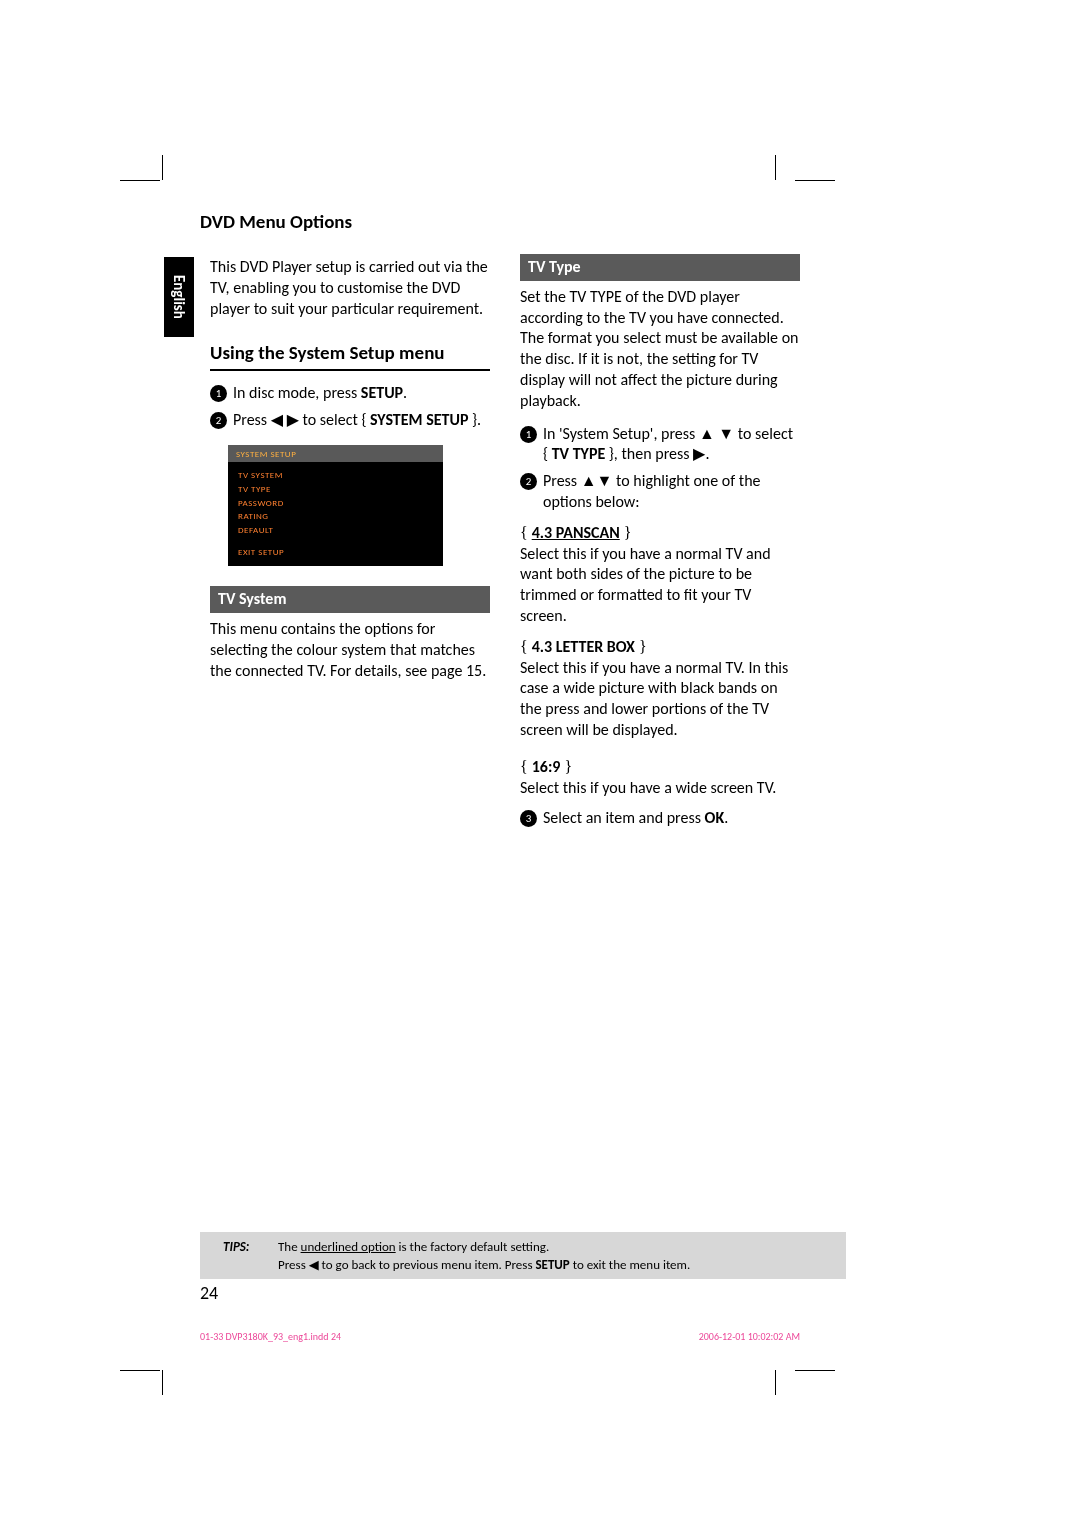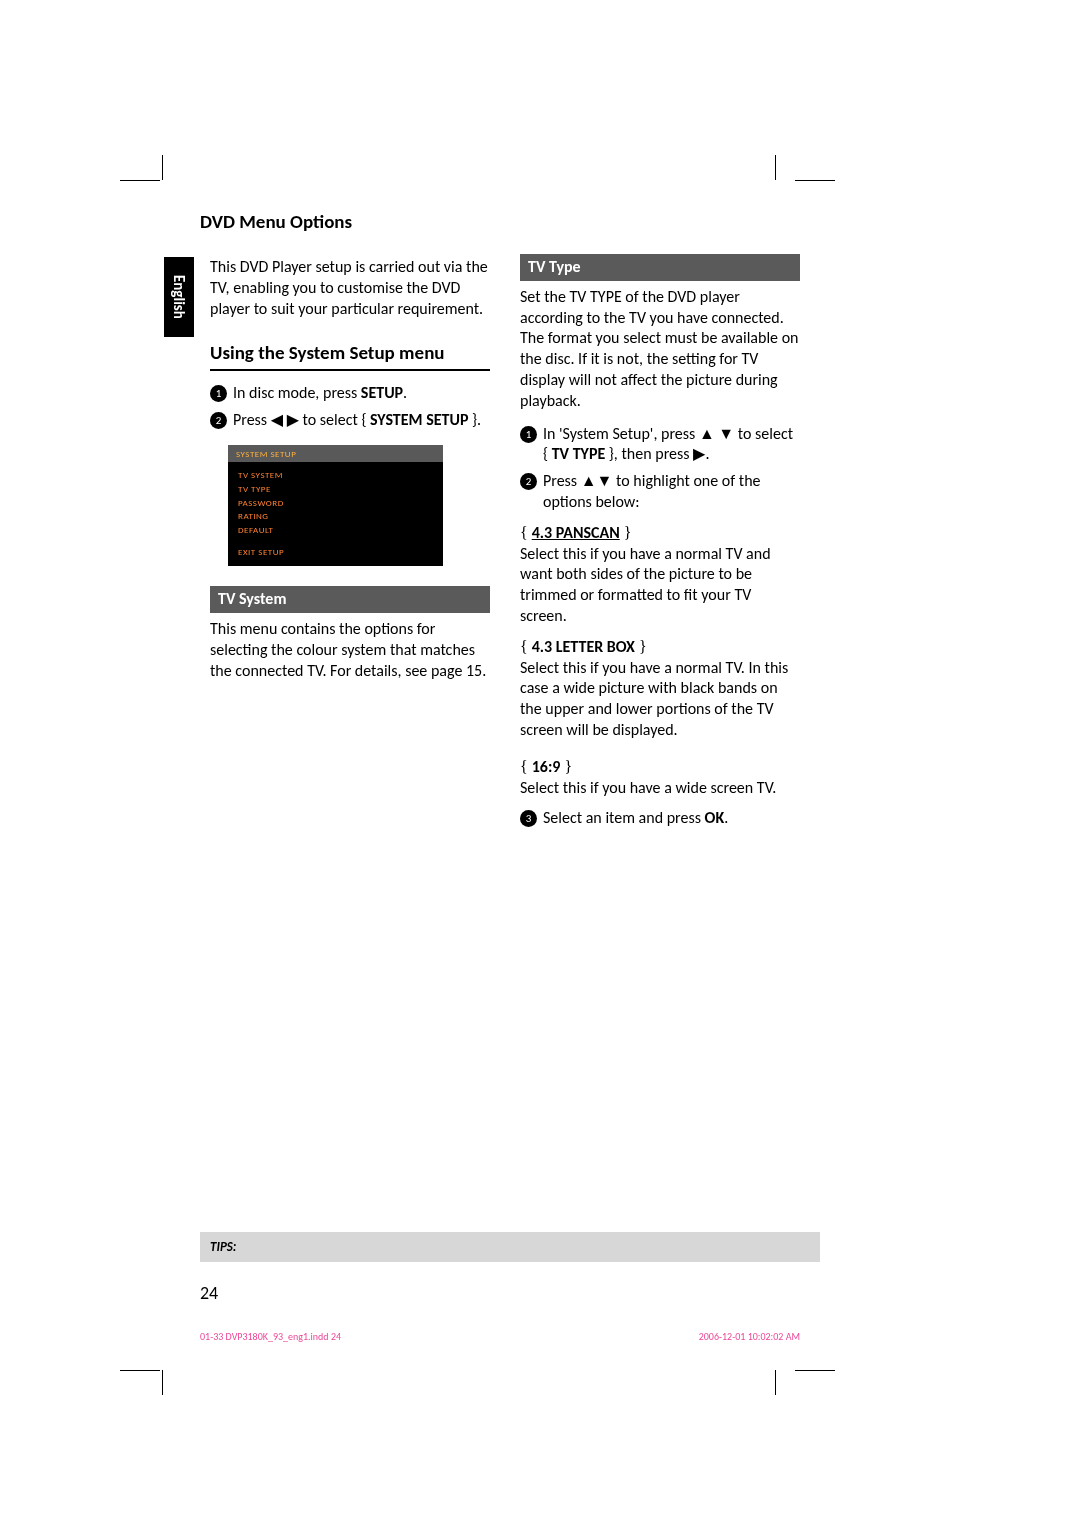--- a/index.html
+++ b/index.html
@@ -123,21 +123,21 @@
   .osd-item { padding: 1px 10px; color: #ff8030; }
   .osd-exit { padding: 1px 10px; margin-top: 8px; color: #ff8030; }
 
   .tips-box {
     position: absolute;
     top: 1232px;
     left: 200px;
     width: 600px;
     background: #d7d7d7;
     font-size: 13px;
-    padding: 6px 10px;
+    padding: 6px 23px;
     line-height: 1.35;
     display: flex;
   }
   .tips-label { font-style: italic; font-weight: bold; flex: 0 0 55px; }
   .tips-body { flex: 1; }
 
   .page-num {
     position: absolute;
     top: 1282px;
     left: 200px;
@@ -226,37 +226,41 @@
     </div>
 
     <div style="margin-top:10px">
       <span class="brace">{ </span><span class="bold u">4.3 PANSCAN</span><span class="brace"> }</span>
     </div>
     <div>Select this if you have a normal TV and want both sides of the picture to be trimmed or formatted to fit your TV screen.</div>
 
     <div style="margin-top:10px">
       <span class="brace">{ </span><span class="bold">4.3 LETTER BOX</span><span class="brace"> }</span>
     </div>
-    <div>Select this if you have a normal TV. In this case a wide picture with black bands on the upper and lower portions of the TV screen will be displayed.</div>
+    <div>Select this if you have a normal TV. In this case a wide picture with black bands on the press and lower portions of the TV screen will be displayed.</div>
 
     <div style="margin-top:16px">
       <span class="brace">{ </span><span class="bold">16:9</span><span class="brace"> }</span>
     </div>
     <div>Select this if you have a wide screen TV.</div>
 
     <div class="step" style="margin-top:10px">
       <span class="bullet">3</span>
       <span class="step-body">
         <span>Select an item and press </span><span class="bold">OK</span><span>.</span>
       </span>
     </div>
   </div>
 
   <div class="tips-box">
     <div class="tips-label">TIPS:</div>
+    <div class="tips-body">
+      <span>The </span><span class="u">underlined option</span><span> is the factory default setting.</span><br>
+      <span>Press </span><span class="arrow">◀</span><span> to go back to previous menu item. Press </span><span class="bold">SETUP</span><span> to exit the menu item.</span>
+    </div>
   </div>
 
   <div class="page-num">24</div>
 
   <div class="footer">
     <span>01-33 DVP3180K_93_eng1.indd   24</span>
     <span>2006-12-01   10:02:02 AM</span>
   </div>
 
 </div>

